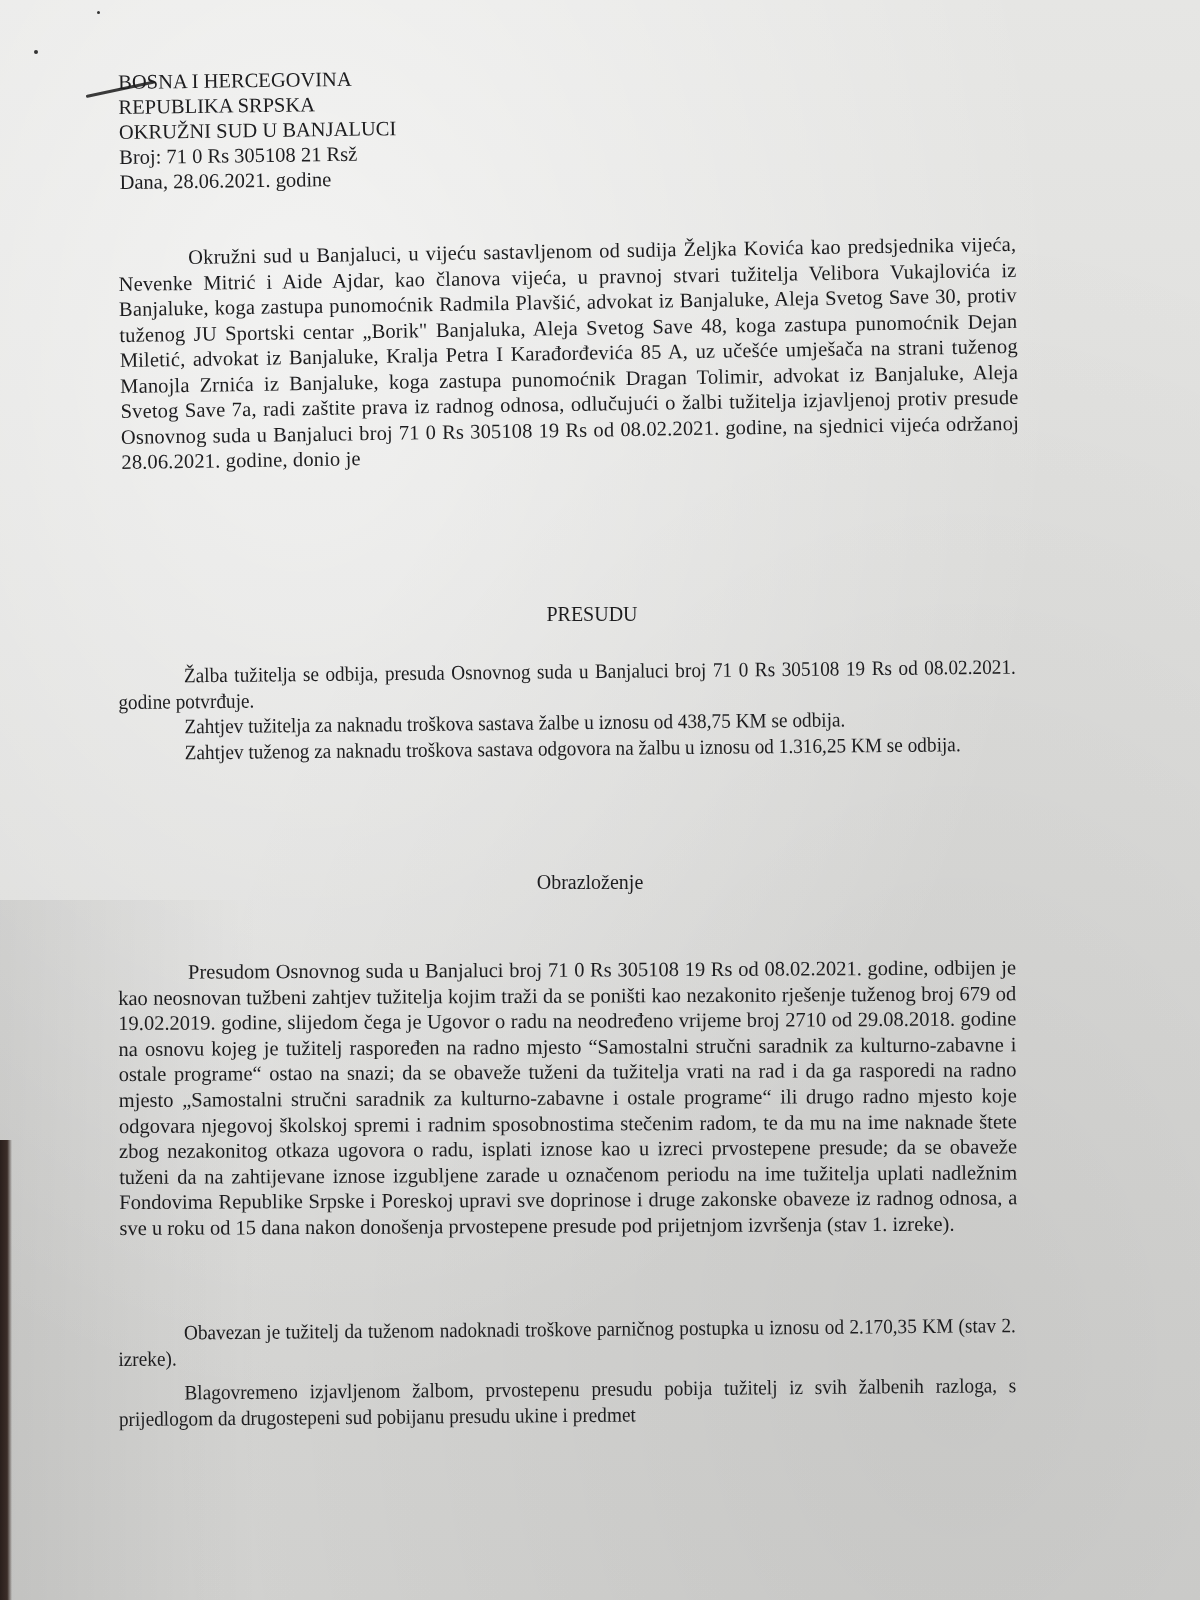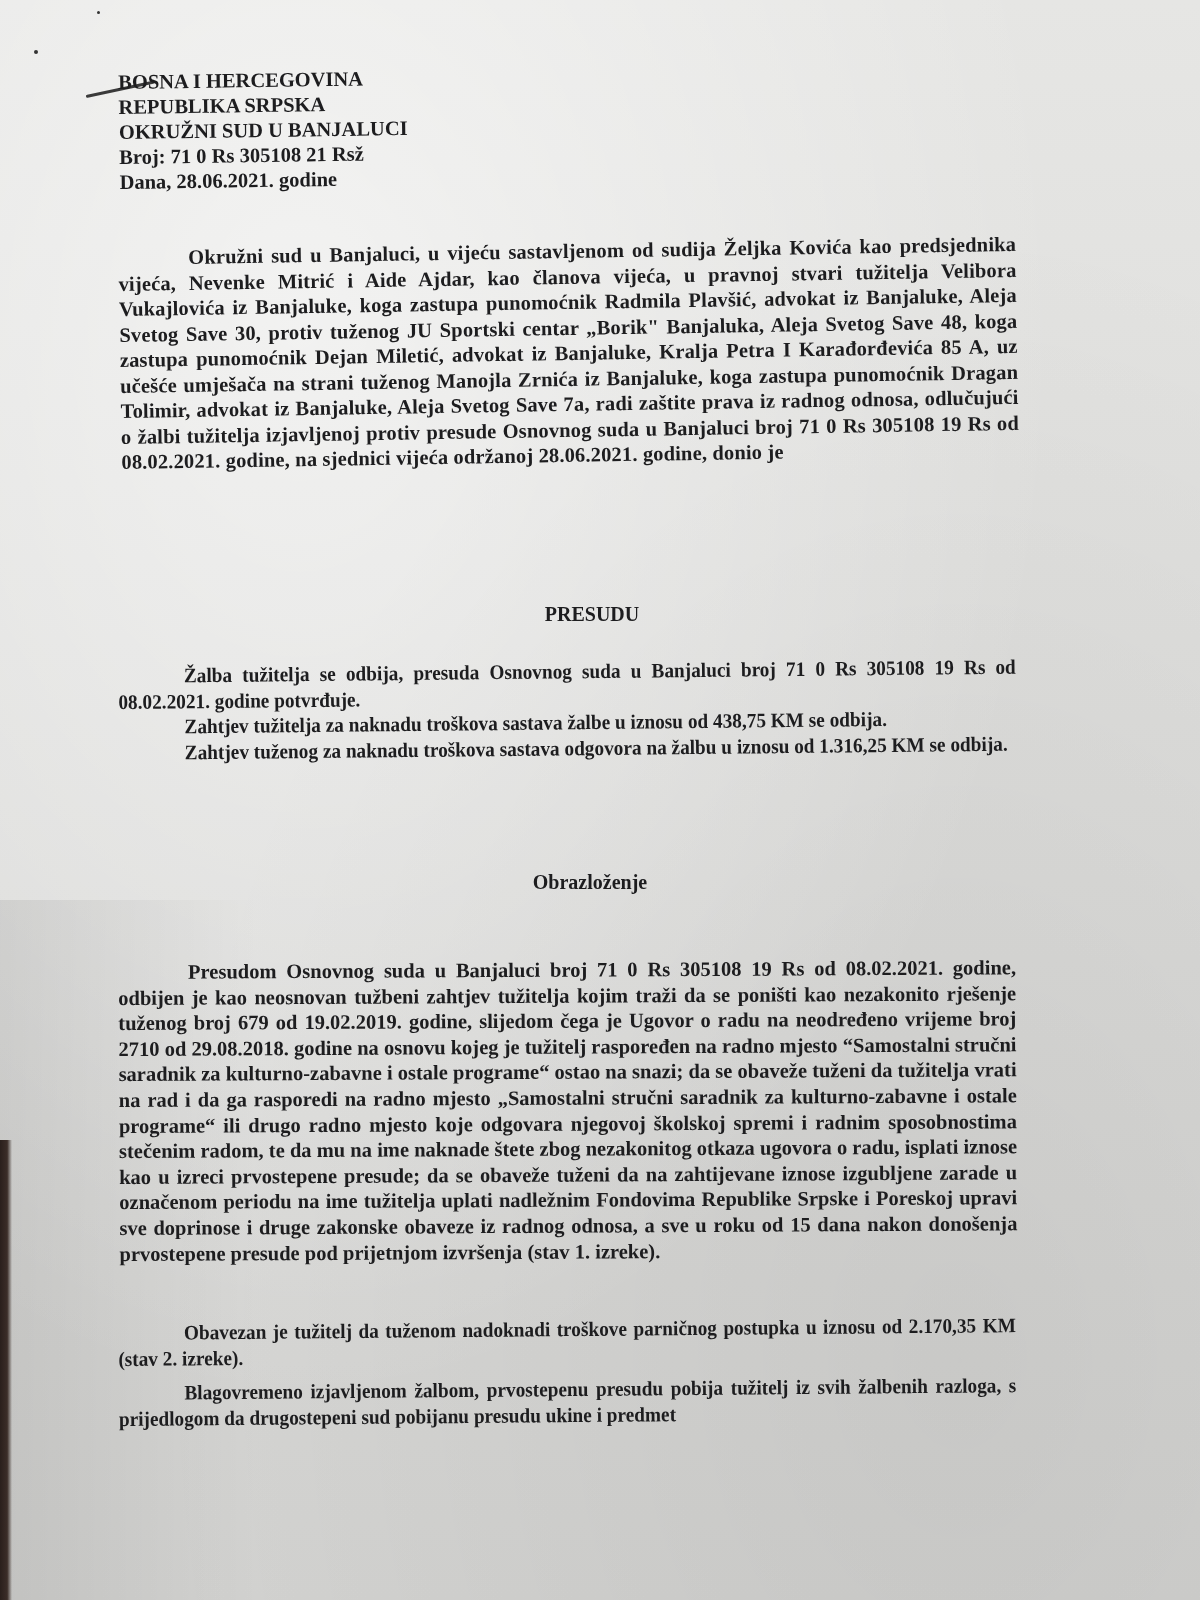--- a/index.html
+++ b/index.html
@@ -14,21 +14,20 @@
       position: relative;
       width: 1200px;
       height: 1600px;
       background:
         radial-gradient(ellipse at 25% 20%, rgba(255,255,255,0.55), rgba(255,255,255,0) 60%),
         radial-gradient(ellipse at 80% 85%, rgba(0,0,0,0.06), rgba(0,0,0,0) 60%),
         linear-gradient(180deg, #e6e6e4 0%, #dddddb 45%, #d2d2d0 100%);
       font-family: "Liberation Serif", "DejaVu Serif", serif;
       color: #1d1d1f;
       overflow: hidden;
-      font-weight: bold;
     }
     .left-edge {
       position: absolute;
       left: 0;
       top: 1140px;
       width: 12px;
       height: 460px;
       background: linear-gradient(90deg, #2a1f1c 0%, #3b2d28 60%, rgba(60,45,40,0) 100%);
     }
     .left-shadow {

